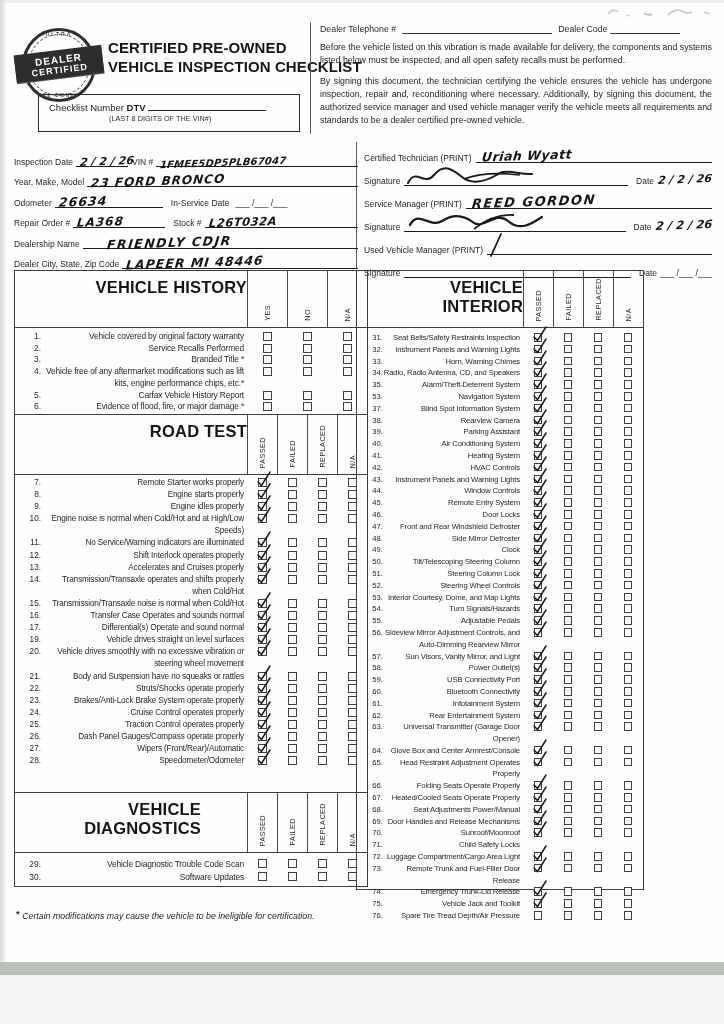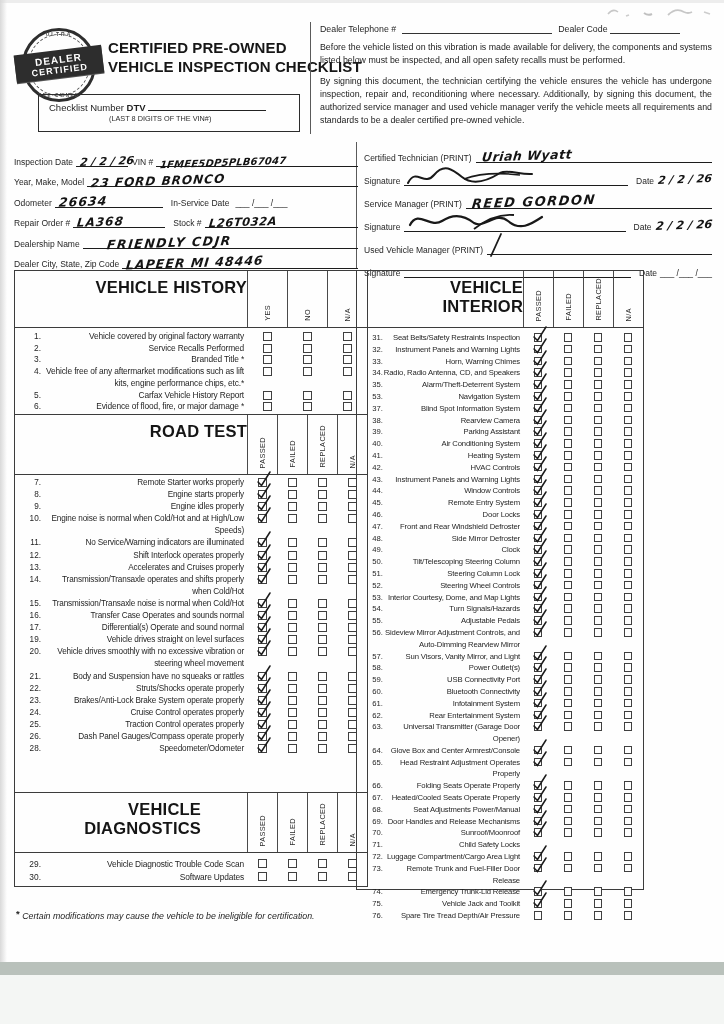--- a/index.html
+++ b/index.html
@@ -782,20 +782,41 @@
               </div>
               <div class="cell">
                 <span class="box"></span>
               </div>
               <div class="cell">
                 <span class="box"></span>
               </div>
             </div>
           </div>
           <div class="row">
+            <span class="num">27.</span>
+            <span class="txt">Wipers (Front/Rear)/Automatic</span>
+            <div class="cells">
+              <div class="cell">
+                <span class="box"></span>
+                <svg class="chkmark" viewBox="0 0 15 18">
+                  <path d="M2 12 L5.5 15.5 L14 2" stroke="#1b1b1b" stroke-width="1.5" fill="none" stroke-linecap="round"></path>
+                </svg>
+              </div>
+              <div class="cell">
+                <span class="box"></span>
+              </div>
+              <div class="cell">
+                <span class="box"></span>
+              </div>
+              <div class="cell">
+                <span class="box"></span>
+              </div>
+            </div>
+          </div>
+          <div class="row">
             <span class="num">28.</span>
             <span class="txt">Speedometer/Odometer</span>
             <div class="cells">
               <div class="cell">
                 <span class="box"></span>
                 <svg class="chkmark" viewBox="0 0 15 18">
                   <path d="M2 12 L5.5 15.5 L14 2" stroke="#1b1b1b" stroke-width="1.5" fill="none" stroke-linecap="round"></path>
                 </svg>
               </div>
               <div class="cell">

